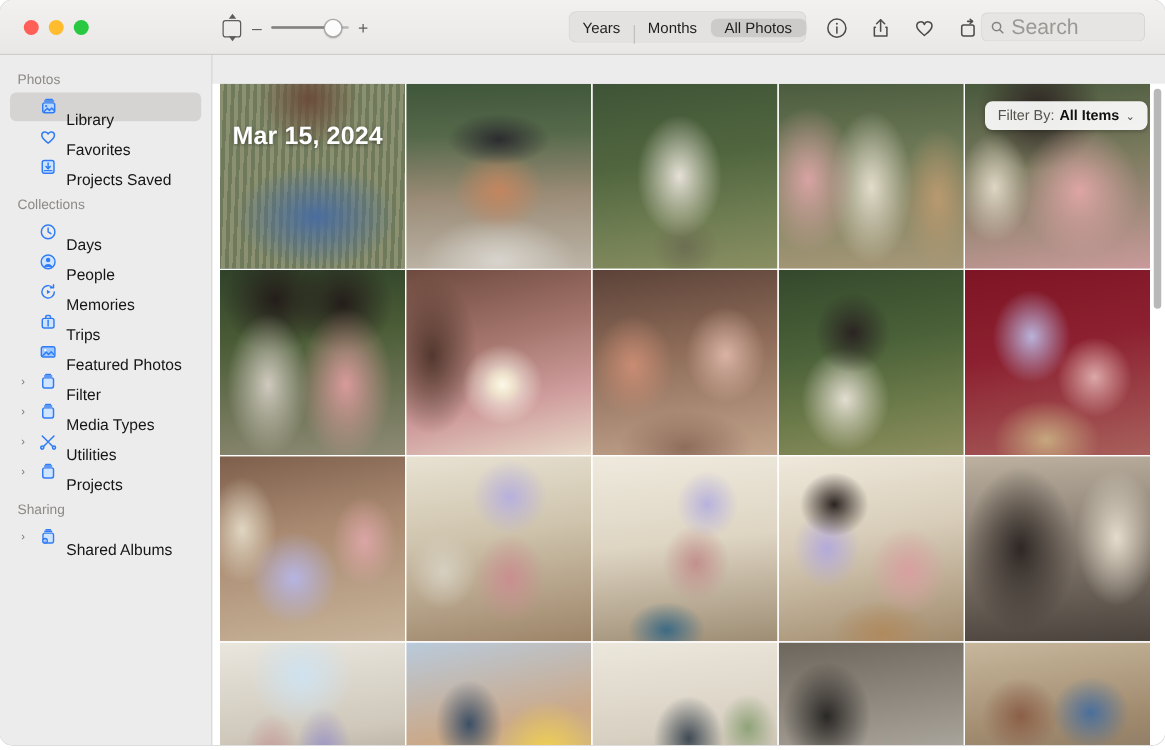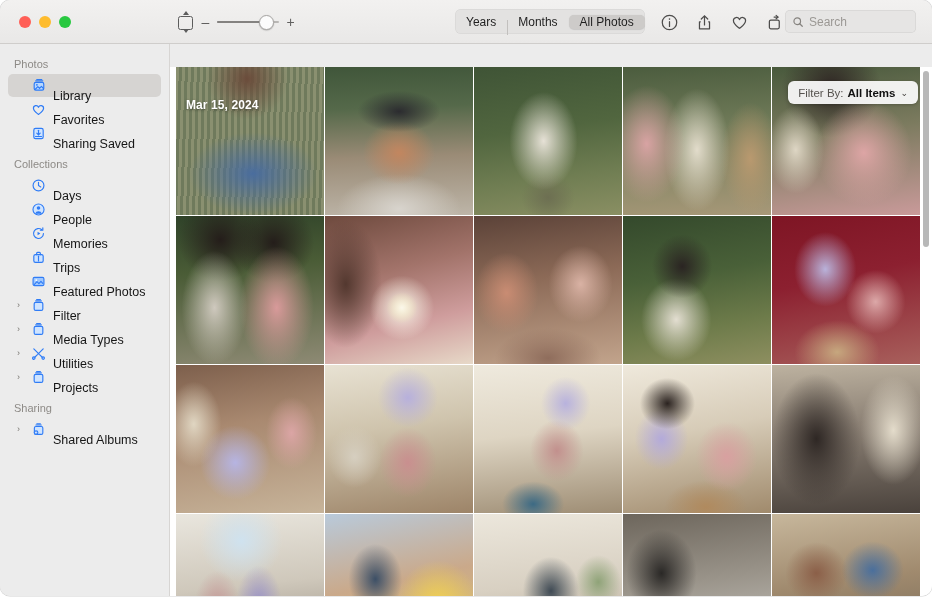--- a/index.html
+++ b/index.html
@@ -107,21 +107,21 @@
     width: 131px; height: 23px;
     background: #e6e5e4; border-radius: 5px;
     box-shadow: inset 0 0 0 0.5px rgba(0,0,0,0.1);
     display: flex; align-items: center; padding: 0 7px;
     box-sizing: border-box; gap: 5px;
   }
   .searchbox svg { width: 12px; height: 12px; color: #86837f; flex: none; }
   .searchbox input {
     border: none; background: transparent; outline: none;
     font-family: "Liberation Sans", sans-serif;
-    font-size: 12px; color: #1f1f1f; width: 100%; padding: 0;
+    font-size: 17px; color: #1f1f1f; width: 100%; padding: 0;
   }
   .searchbox input::placeholder { color: #9b9894; }
 
   
   .sidebar {
     position: absolute; left: 0; top: 44px;
     width: 170px; height: 552px;
     background: #ececec;
     border-right: 0.5px solid #d7d5d3;
     box-sizing: border-box;
@@ -163,21 +163,21 @@
     display: grid;
     grid-template-columns: repeat(5, 148px);
     grid-auto-rows: 148px;
     gap: 1px;
   }
   .tile { position: relative; overflow: hidden; }
   .tile .ph { position: absolute; inset: 0; }
 
   .date-label {
     position: absolute; left: 10px; top: 31px;
-    font-size: 12px; font-weight: bold; color: #ffffff;
+    font-size: 20px; font-weight: bold; color: #ffffff;
     text-shadow: 0 1px 3px rgba(0,0,0,0.45);
     letter-spacing: 0.1px; z-index: 5;
   }
 
   .filter-pill {
     position: absolute; right: 14px; top: 14px;
     height: 23px; padding: 0 10px;
     background: rgba(252,252,252,0.93);
     border-radius: 6px;
     display: flex; align-items: center; gap: 4px;
@@ -287,21 +287,21 @@
     <div class="sb-item">
       <span class="sb-arrow blank">›</span>
       <span class="sb-icon">
         <svg viewBox="0 0 16 16" fill="none" stroke="currentColor" stroke-width="1.25">
           <rect x="3.0" y="2.6" width="10" height="10.8" rx="1.8" fill="#cfe4ff" stroke="currentColor"></rect>
           <path d="M8 4.6v4.7" stroke-linecap="round"></path>
           <path d="M6.2 7.6L8 9.5l1.8-1.9" stroke-linecap="round" stroke-linejoin="round"></path>
           <path d="M4.8 11.2h6.4" stroke-linecap="round"></path>
         </svg>
       </span>
-      <span class="sb-label">Sharing Saved</span>
+      <span class="sb-label">Projects Saved</span>
     </div>
 
 
     <div class="sb-header" style="padding-top:12px">Collections</div>
 
     <div class="sb-item">
       <span class="sb-arrow blank">›</span>
       <span class="sb-icon">
         <svg viewBox="0 0 16 16" fill="none" stroke="currentColor" stroke-width="1.25">
           <circle cx="8" cy="8" r="5.8"></circle>

